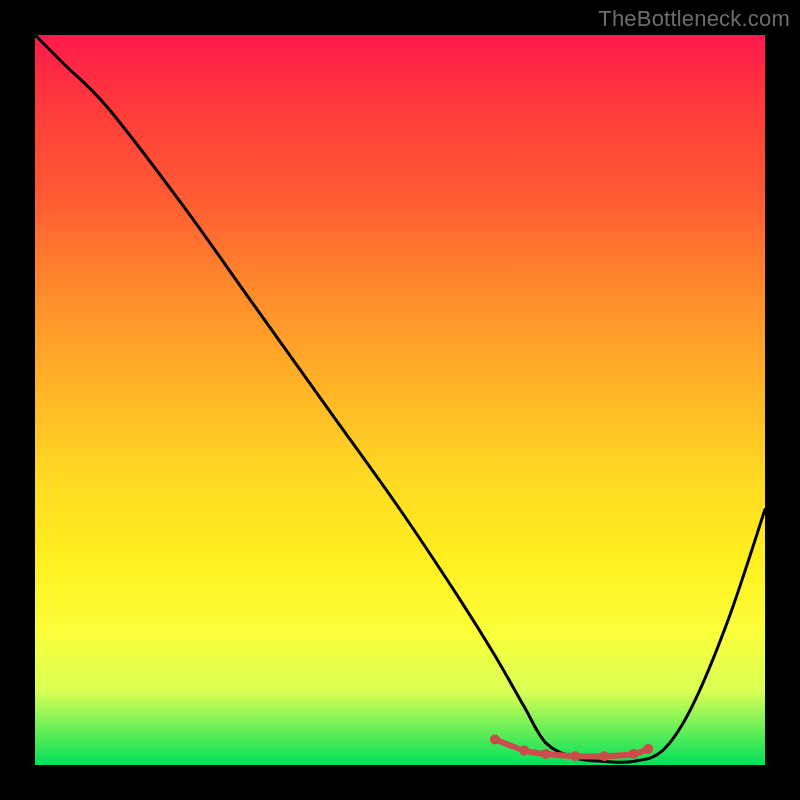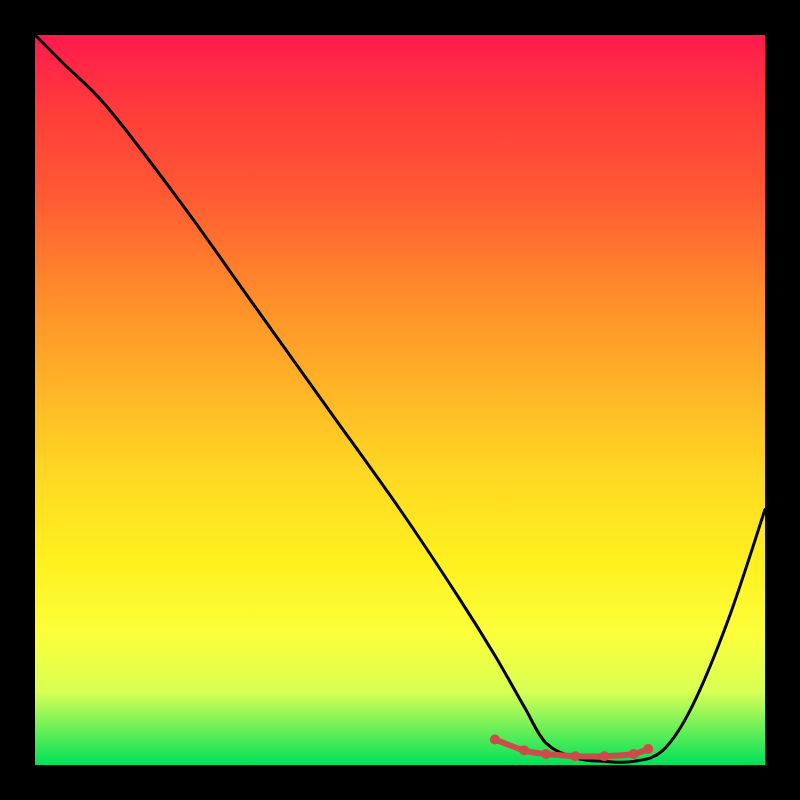--- a/index.html
+++ b/index.html
@@ -51,20 +51,21 @@
     left: 0;
     top: 0;
     width: 730px;
     height: 730px;
   }
 </style>
 </head>
 <body>
 
 <div class="frame">
+  <div class="watermark">TheBottleneck.com</div>
   <div class="plot">
     <svg class="curve" viewBox="0 0 730 730" preserveAspectRatio="none">
       <path id="main-curve" fill="none" stroke="#000000" stroke-width="3" stroke-linejoin="round" stroke-linecap="round" d="M 0 0 C 4.866666666666666 4.866666666666674, 17.03333333333333 17.03333333333338, 29.2 29.200000000000045 C 41.36666666666667 41.36666666666671, 53.53333333333333 49.88333333333334, 73 73 C 92.46666666666667 96.11666666666666, 121.66666666666667 135.04999999999998, 146 167.89999999999998 C 170.33333333333334 200.74999999999997, 194.66666666666666 236.03333333333336, 219 270.1 C 243.33333333333334 304.1666666666667, 267.6666666666667 338.23333333333335, 292 372.3 C 316.3333333333333 406.3666666666667, 343.1 442.8666666666667, 365 474.5 C 386.9 506.1333333333333, 407.5833333333333 537.7666666666667, 423.4 562.1 C 439.21666666666664 586.4333333333334, 448.95 602.25, 459.9 620.5 C 470.84999999999997 638.75, 480.58333333333337 657, 489.1 671.6 C 497.6166666666667 686.2, 502.4833333333333 699.5833333333334, 510.99999999999994 708.1 C 519.5166666666667 716.6166666666667, 530.4666666666667 719.6583333333334, 540.2 722.7 C 549.9333333333334 725.7416666666667, 559.6666666666666 725.7416666666667, 569.4 726.35 C 579.1333333333333 726.9583333333334, 588.8666666666666 728.1750000000001, 598.5999999999999 726.35 C 608.3333333333333 724.525, 618.0666666666666 724.525, 627.8 715.4 C 637.5333333333333 706.275, 646.05 693.5, 657 671.6 C 667.95 649.7, 681.3333333333334 616.85, 693.5 584 C 705.6666666666666 551.15, 723.9166666666666 492.75, 730 474.5"></path>
       <g id="marker-group">
           <path d="M 459.9 704.45 C 464.76666666666665 706.2750000000001, 480.58333333333337 712.9666666666667, 489.1 715.4 C 497.6166666666667 717.8333333333333, 502.4833333333333 718.0766666666666, 510.99999999999994 719.05 C 519.5166666666667 720.0233333333333, 530.4666666666667 720.875, 540.2 721.24 C 549.9333333333334 721.605, 559.6666666666666 721.605, 569.4 721.24 C 579.1333333333333 720.875, 591.3 720.2666666666667, 598.5999999999999 719.05 C 605.8999999999999 717.8333333333333, 610.7666666666667 714.7916666666667, 613.1999999999999 713.94" fill="none" stroke="#cc4c4c" stroke-width="6" stroke-linecap="round"></path>
           <circle cx="459.9" cy="704.45" r="5" fill="#cc4c4c"></circle>
           <circle cx="489.1" cy="715.4" r="5" fill="#cc4c4c"></circle>
           <circle cx="510.99999999999994" cy="719.05" r="5" fill="#cc4c4c"></circle>
           <circle cx="540.2" cy="721.24" r="5" fill="#cc4c4c"></circle>
           <circle cx="569.4" cy="721.24" r="5" fill="#cc4c4c"></circle>

